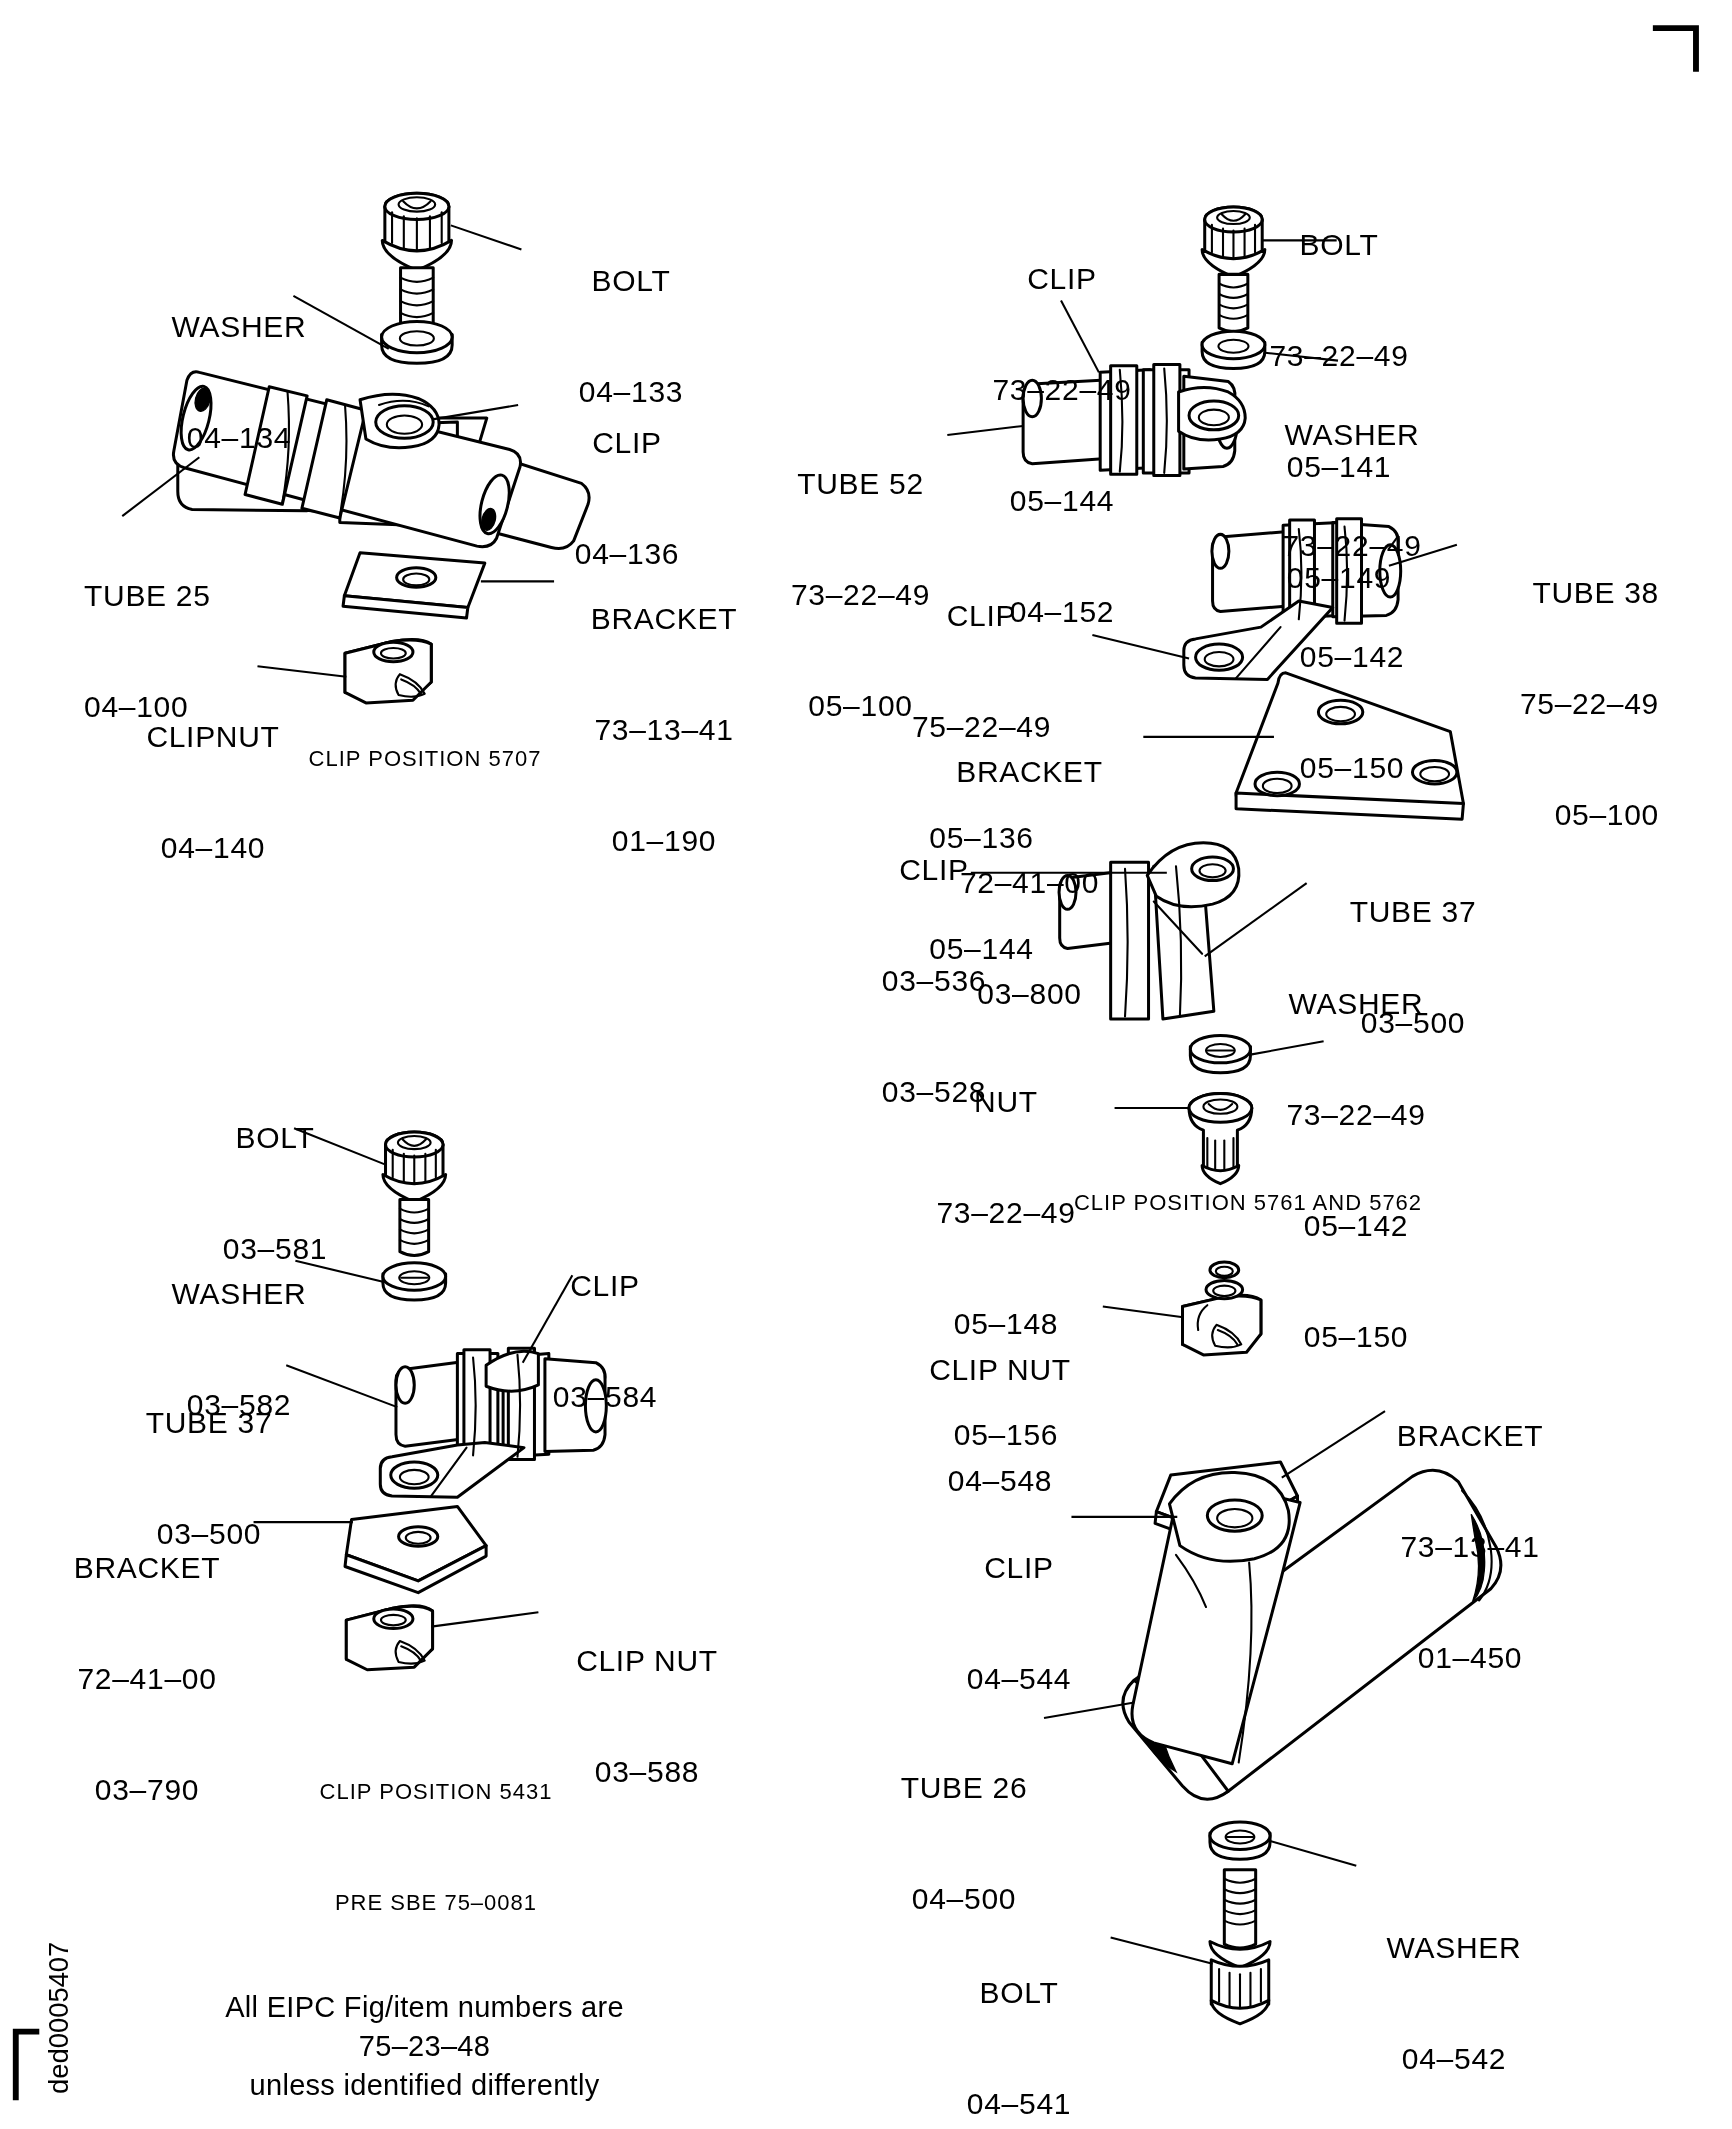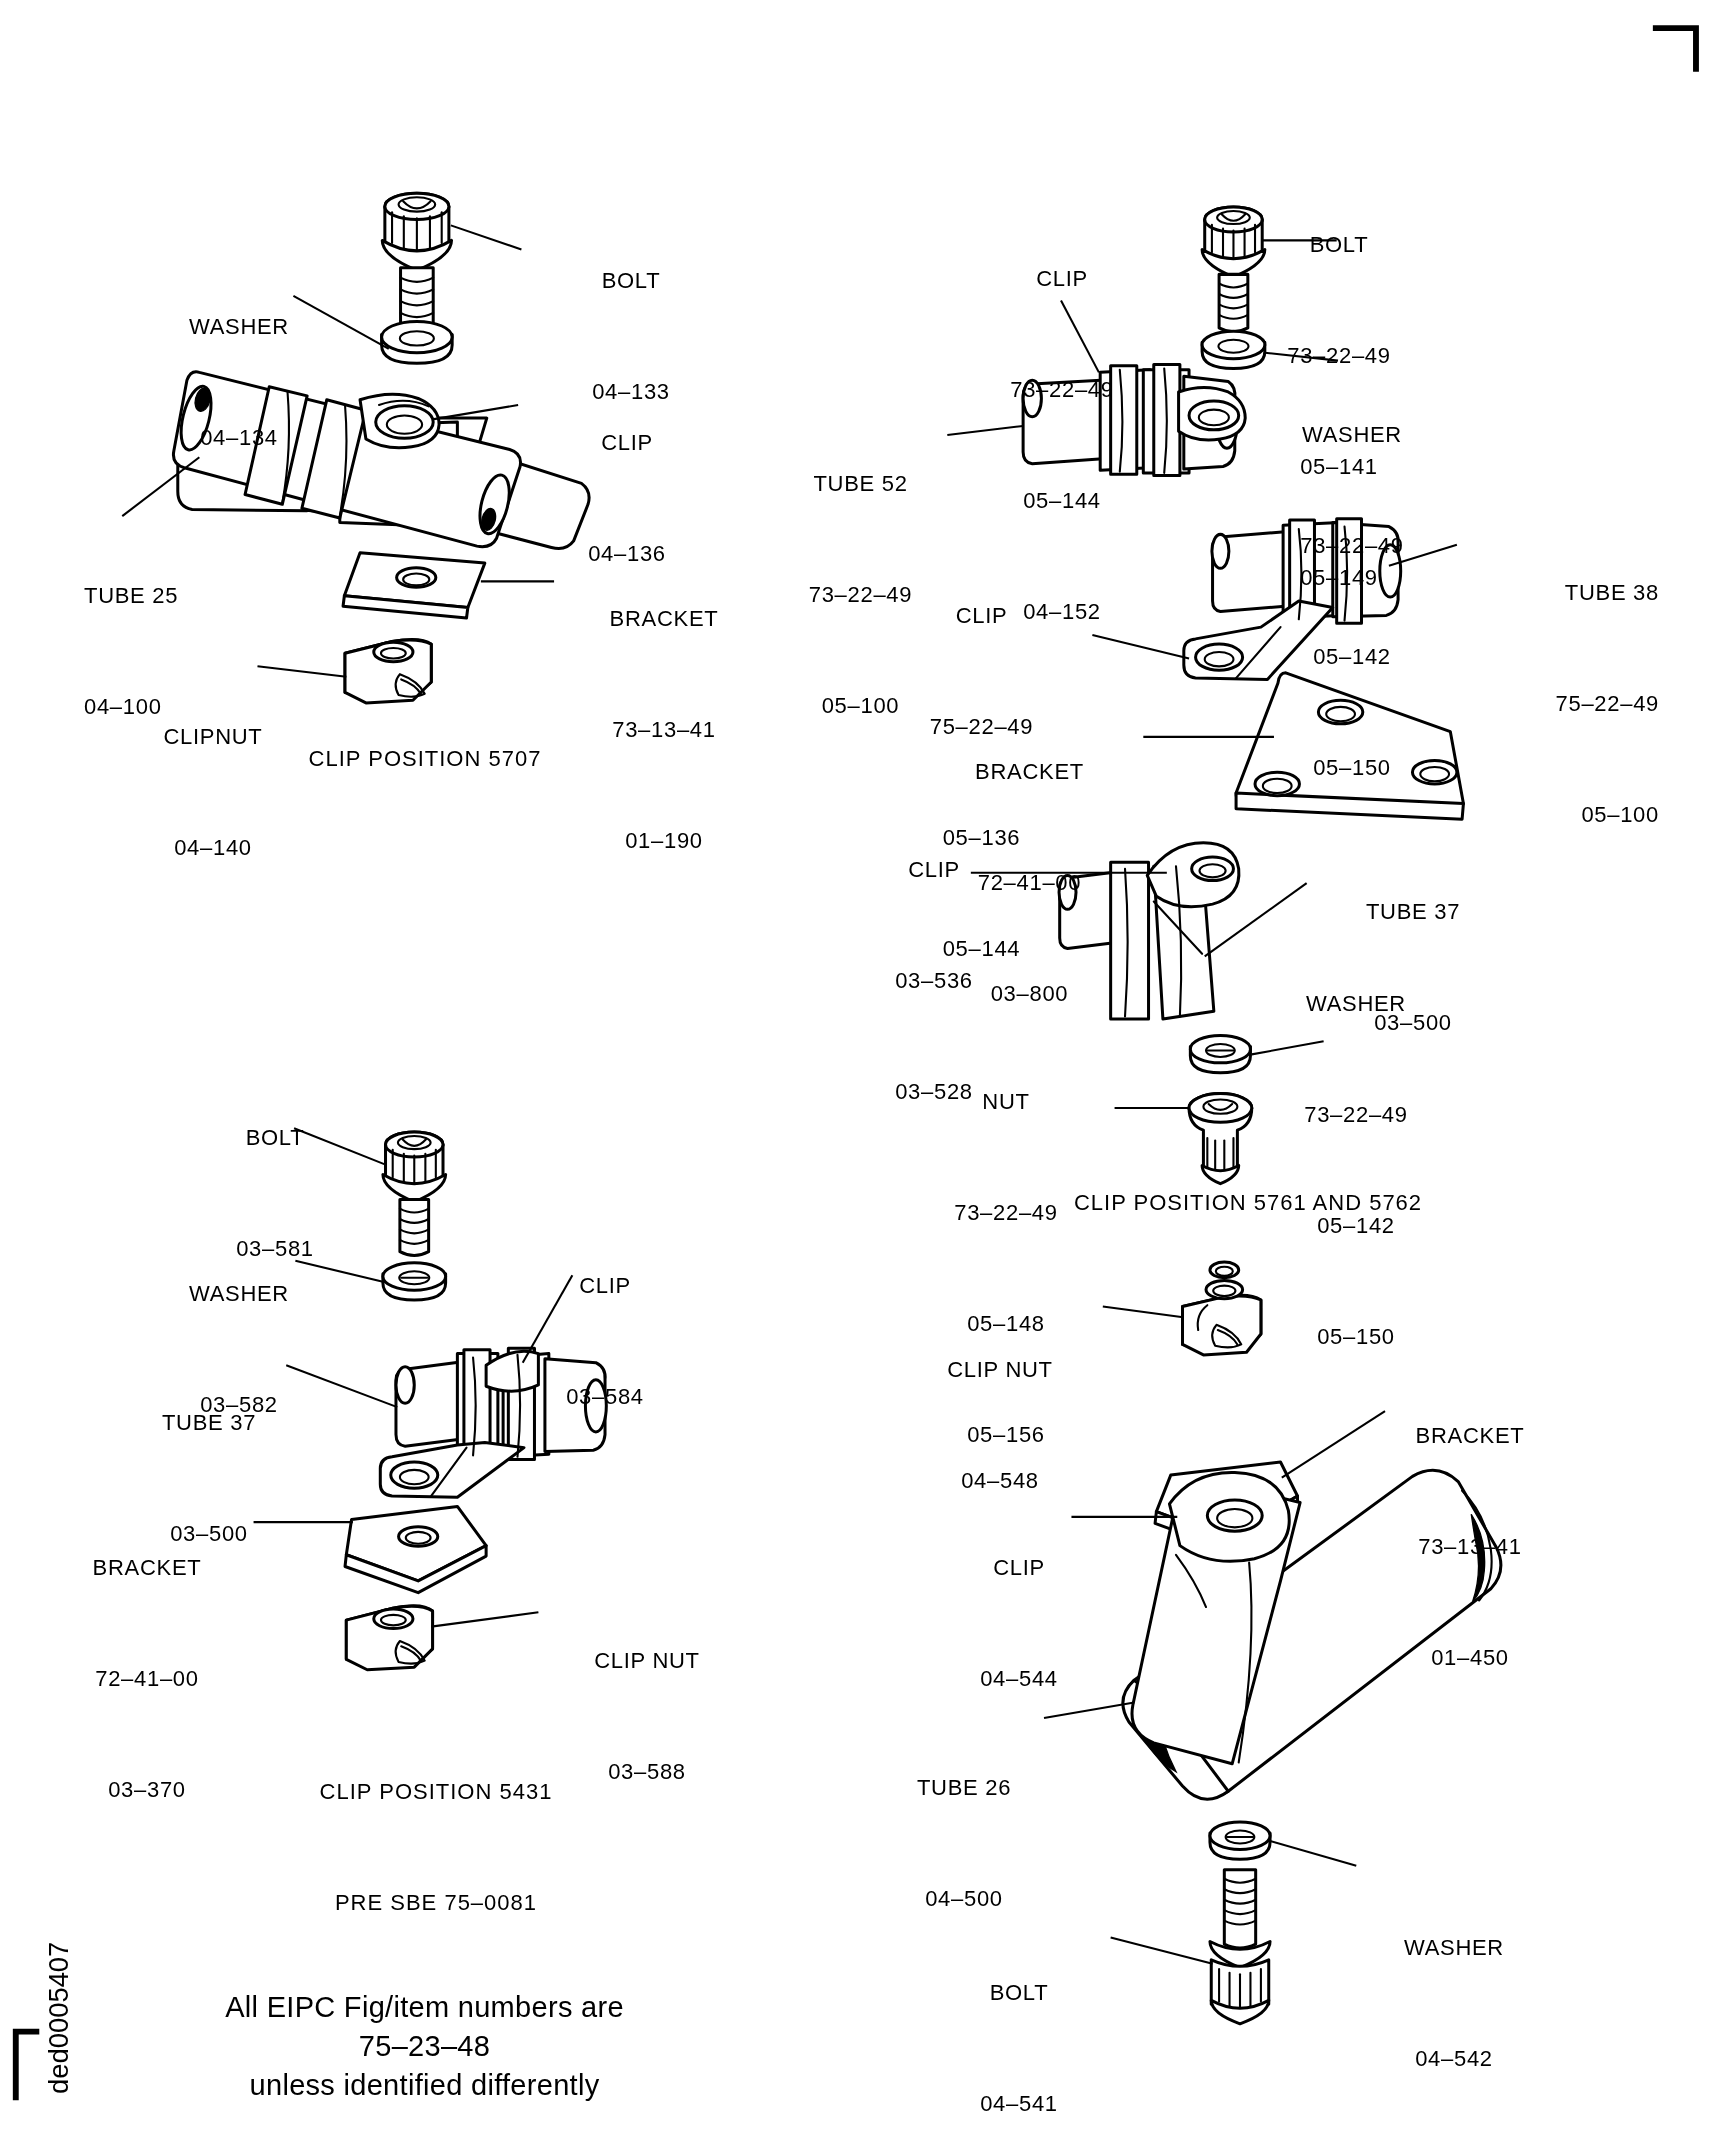--- a/index.html
+++ b/index.html
@@ -1,20 +1,20 @@
 <!DOCTYPE html>
 <html style="font-size:10.5px"><head>
 <meta charset="utf-8">
 <style>
   html,body{margin:0;padding:0;background:#fff;}
   body{font-family:"Liberation Sans", sans-serif;}
   #page{position:relative;width:1732px;height:2129px;background:#fff;overflow:hidden;}
   #page svg{position:absolute;left:0;top:0;}
   .lbl{position:absolute;font-family:"Liberation Sans", sans-serif;color:#000;
-       font-size:22px;line-height:37px;letter-spacing:0.7px;white-space:pre;}
+       font-size:30px;line-height:37px;letter-spacing:0.7px;white-space:pre;}
   .lbl.c{text-align:center;}
   .lbl.l{text-align:left;}
   .cap{font-size:22px;letter-spacing:1px;}
   .note{font-size:29px;line-height:39px;text-align:center;letter-spacing:0.3px;}
   .vert{position:absolute;font-size:27.4px;letter-spacing:0px;
         transform:rotate(-90deg);transform-origin:0 0;white-space:nowrap;}
   .ln{stroke:#000;stroke-width:3.2;fill:none;}
   .dwT{stroke:#000;fill:none;stroke-width:3.2;stroke-linejoin:round;stroke-linecap:round;}
   .fillb{fill:#000;stroke:#000;stroke-width:2;}
   .whitef{fill:#fff;stroke:#000;stroke-width:4.6;stroke-linejoin:round;}
@@ -548,21 +548,21 @@
 </div>
 
 <div class="lbl c" style="left:101px;top:1330px;width:216px;">
   <div>TUBE 37</div>
   <div>03–500</div>
 </div>
 
 <div class="lbl c" style="left:36px;top:1475px;width:222px;">
   <div>BRACKET</div>
   <div>72–41–00</div>
-  <div>03–370</div>
+  <div>03–790</div>
 </div>
 
 <div class="lbl c" style="left:536px;top:1568px;width:222px;">
   <div>CLIP NUT</div>
   <div>03–588</div>
 </div>
 
 <div class="lbl c cap" style="left:227px;top:1699px;width:418px;">
   <div>CLIP POSITION 5431</div>
   <div>PRE SBE 75–0081</div>

